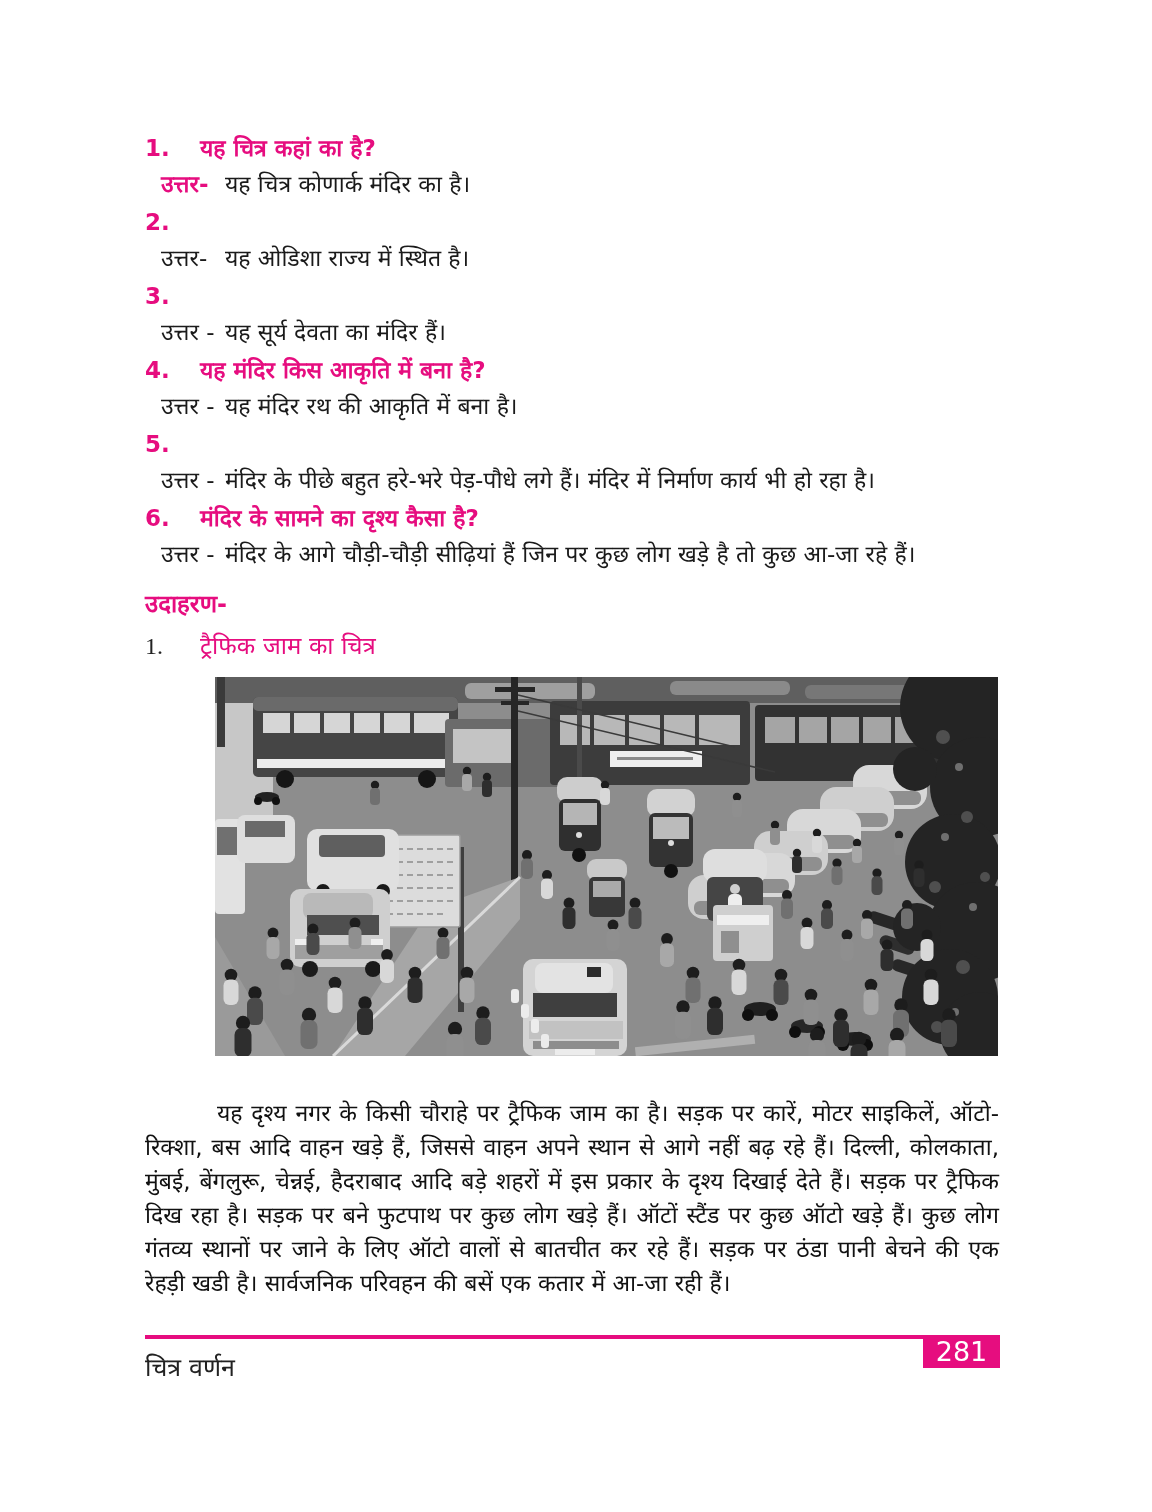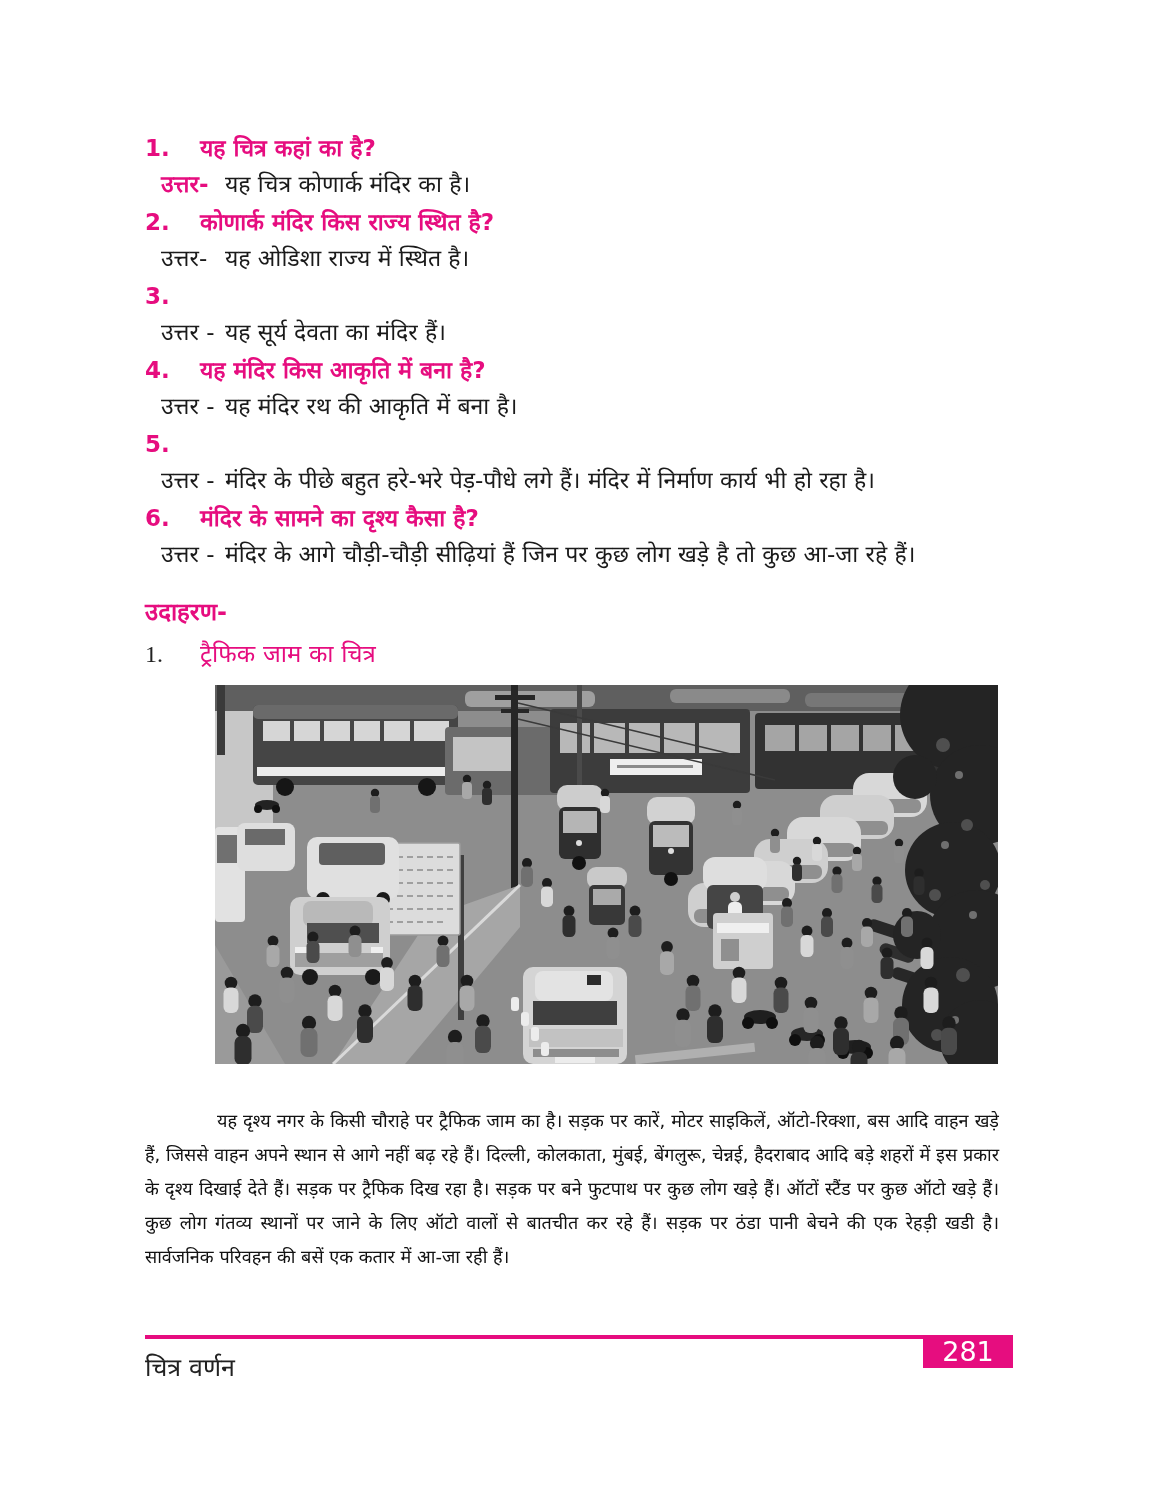--- a/index.html
+++ b/index.html
@@ -10,33 +10,33 @@
   }
   .content{ position:absolute; left:145px; top:133px; width:870px; }
 
   .q-row{ display:flex; font-weight:700; color:var(--accent); font-size:23px; line-height:30px; margin-bottom:6px; }
   .q-num{ flex:0 0 55px; }
   .a-row{ display:flex; font-size:23px; line-height:30px; margin-bottom:8px; color:#1a1a1a;margin-left:16px; }
   .a-label{ flex:0 0 64px; }
   .a-label.accent{ color:var(--accent); font-weight:700; }
   .a-text{ flex:1; }
 
-  .example{ margin-top:28px; }
+  .example{ margin-top:20px; }
   .example-heading{ color:var(--accent); font-weight:700; font-size:24px; line-height:30px; margin-bottom:12px; }
   .example-item{ display:flex; font-size:24px; line-height:30px; margin-bottom:16px; }
   .ex-num{ flex:0 0 55px; font-family:"Liberation Serif","DejaVu Serif",serif; color:#222; }
   .ex-title{ color:var(--accent); font-weight:400; }
 
   .photo-figure{ margin:0 0 0 70px; width:783px; height:379px; }
   .photo-figure svg{ display:block; width:100%; height:100%; }
 
-  .body-paragraph{ margin:40px 16px 0 0; font-size:18px; line-height:34px; text-align:justify; text-indent:72px; color:#111; }
+  .body-paragraph{ margin:40px 16px 0 0; font-size:23px; line-height:34px; text-align:justify; text-indent:72px; color:#111; }
 
   .footer-rule{ position:absolute; left:145px; top:1335px; width:778px; height:4px; background:var(--accent); }
-  .footer-badge{ position:absolute; left:923px; top:1335px; width:90px; height:33px; background:var(--accent);
+  .footer-badge{ position:absolute; left:923px; top:1335px; width:77px; height:33px; background:var(--accent);
                  color:#ffffff; font-size:27px; display:flex; align-items:center; justify-content:center; }
   .footer-label{ position:absolute; left:145px; top:1349px; font-size:25px; color:#222; }
 </style>
 </head>
 <body>
 
 <div class="page">
   <div class="content">
 
     <section>
@@ -46,21 +46,20 @@
           <span class="q-text">यह चित्र कहां का है?</span>
         </div>
         <div class="a-row">
           <span class="a-label accent">उत्तर-</span>
           <span class="a-text">यह चित्र कोणार्क मंदिर का है।</span>
         </div>
       </div>
       <div>
         <div class="q-row">
           <span class="q-num">2.</span>
-          <span class="q-text">कोणार्क मंदिर किस राज्य स्थित है?</span>
         </div>
         <div class="a-row">
           <span class="a-label">उत्तर-</span>
           <span class="a-text">यह ओडिशा राज्य में स्थित है।</span>
         </div>
       </div>
       <div>
         <div class="q-row">
           <span class="q-num">3.</span>
         </div>

